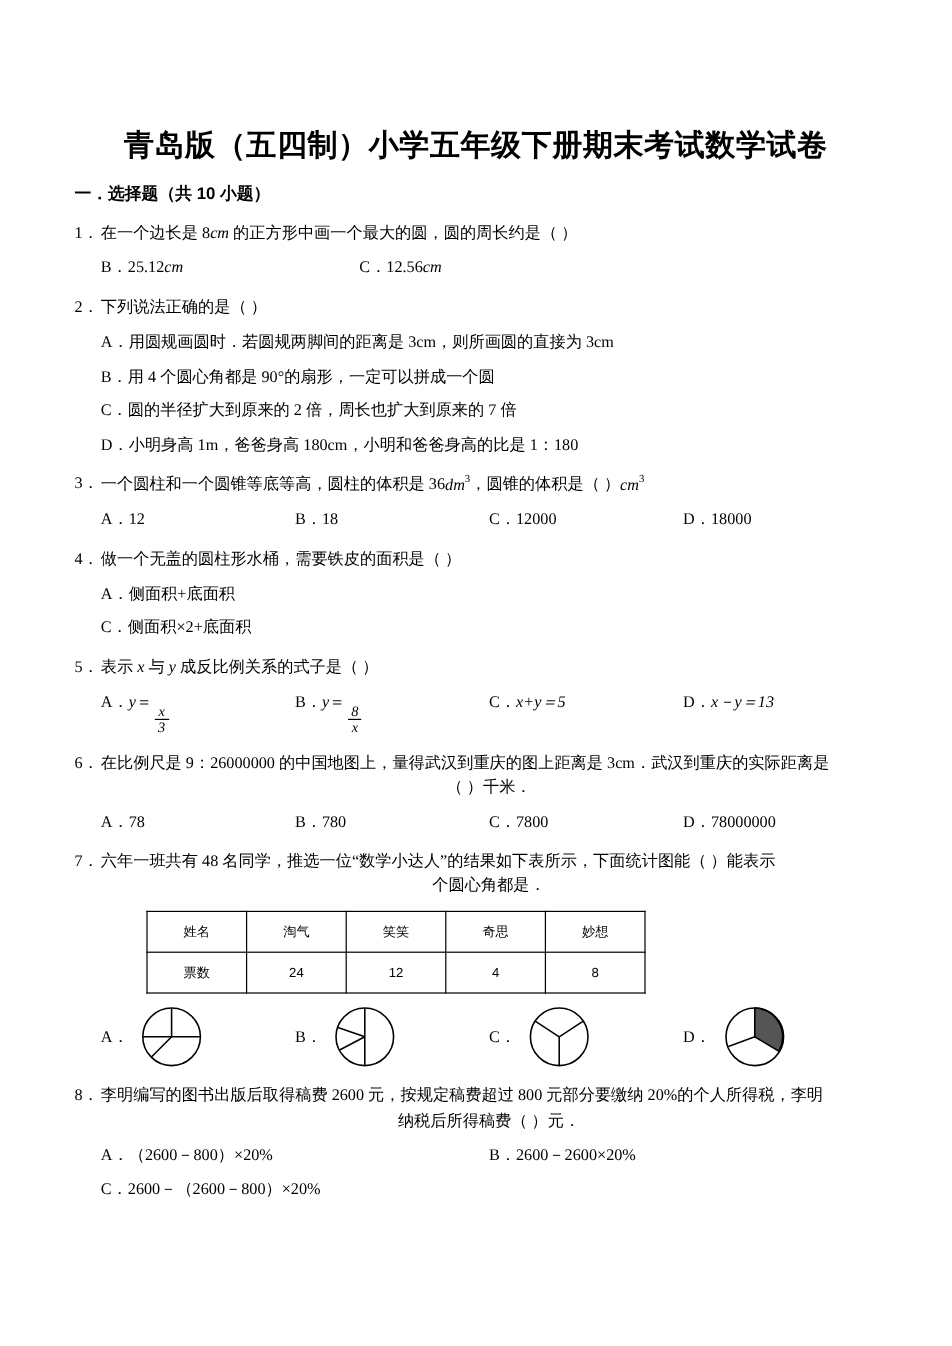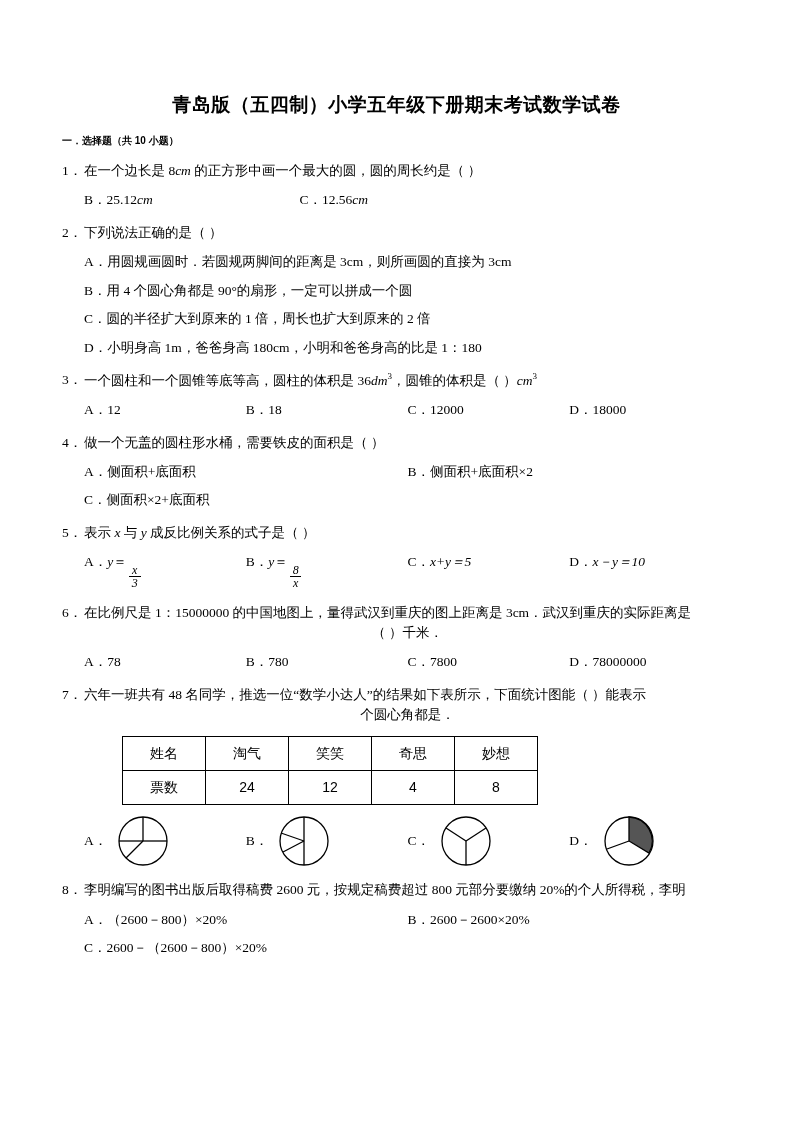--- a/index.html
+++ b/index.html
@@ -18,28 +18,28 @@
     position: relative;
     width: 793px;
     height: 1122px;
     box-sizing: border-box;
     padding: 88px 62px 40px 62px;
   }
   .doc-title {
     text-align: center;
     font-family: "Liberation Sans", sans-serif;
     font-weight: bold;
-    font-size: 19px;
+    font-size: 25px;
     letter-spacing: 0.5px;
-    margin: 4px 0 16px 0;
+    margin: 16px 0 16px 0;
   }
   .section-head {
     font-family: "Liberation Sans", sans-serif;
     font-weight: bold;
-    font-size: 10px;
+    font-size: 14px;
     margin: 0 0 2px 0;
   }
   .q {
     margin-top: 13px;
     font-size: 13.5px;
     line-height: 1.5;
   }
   .q-stem {
     display: block;
     text-indent: 0;
@@ -93,21 +93,21 @@
     font-style: italic;
     padding: 0 3px;
     border-top: 1px solid #000;
   }
   
   .tbl-wrap {
     margin: 11px 0 0 60px;
   }
   table.votes {
     border-collapse: collapse;
-    font-size: 14px;
+    font-size: 11px;
   }
   table.votes td {
     border: 1px solid #000;
     width: 80px;
     height: 31px;
     text-align: center;
     vertical-align: middle;
     font-family: "Liberation Sans", sans-serif;
   }
   table.votes td.hdr {
@@ -158,21 +158,21 @@
       <span>下列说法正确的是（      ）</span>
     </div>
     <div class="opts">
       <div class="opt-row">
           <span class="opt opt-full">A．用圆规画圆时．若圆规两脚间的距离是 3cm，则所画圆的直接为 3cm</span>
         </div>
       <div class="opt-row">
           <span class="opt opt-full">B．用 4 个圆心角都是 90°的扇形，一定可以拼成一个圆</span>
         </div>
       <div class="opt-row">
-          <span class="opt opt-full">C．圆的半径扩大到原来的 1 倍，周长也扩大到原来的 2 倍</span>
+          <span class="opt opt-full">C．圆的半径扩大到原来的 2 倍，周长也扩大到原来的 7 倍</span>
         </div>
       <div class="opt-row">
           <span class="opt opt-full">D．小明身高 1m，爸爸身高 180cm，小明和爸爸身高的比是 1：180</span>
         </div>
     </div>
   </div>
 
   <div class="q">
     <div class="q-stem">
       <span class="q-num">3．</span>
@@ -189,21 +189,20 @@
   </div>
 
   <div class="q">
     <div class="q-stem">
       <span class="q-num">4．</span>
       <span>做一个无盖的圆柱形水桶，需要铁皮的面积是（      ）</span>
     </div>
     <div class="opts w-2">
       <div class="opt-row">
         <span class="opt">A．侧面积+底面积</span>
-        <span class="opt">B．侧面积+底面积×2</span>
       </div>
       <div class="opt-row">
         <span class="opt">C．侧面积×2+底面积</span>
       </div>
     </div>
   </div>
 
   <div class="q">
     <div class="q-stem">
       <span class="q-num">5．</span>
@@ -217,29 +216,29 @@
               <span class="den">3</span>
             </span>
         </span>
         <span class="opt">
           <span>B．</span><span class="it">y</span><span>＝</span><span class="frac">
               <span class="num">8</span>
               <span class="den">x</span>
             </span>
         </span>
         <span class="opt"><span>C．</span><span class="it">x+y＝5</span></span>
-        <span class="opt"><span>D．</span><span class="it">x－y＝10</span></span>
+        <span class="opt"><span>D．</span><span class="it">x－y＝13</span></span>
       </div>
     </div>
   </div>
 
   <div class="q">
     <div class="q-stem">
       <span class="q-num">6．</span>
-      <span>在比例尺是 1：15000000 的中国地图上，量得武汉到重庆的图上距离是 3cm．武汉到重庆的实际距离是</span>
+      <span>在比例尺是 9：26000000 的中国地图上，量得武汉到重庆的图上距离是 3cm．武汉到重庆的实际距离是</span>
     </div>
     <div class="q-stem-cont">（      ）千米．</div>
     <div class="opts w-4">
       <div class="opt-row">
         <span class="opt"><span>A．</span><span>78</span></span>
         <span class="opt"><span>B．</span><span>780</span></span>
         <span class="opt"><span>C．</span><span>7800</span></span>
         <span class="opt"><span>D．</span><span>78000000</span></span>
       </div>
     </div>
@@ -312,20 +311,21 @@
         </svg>
       </div>
     </div>
   </div>
 
   <div class="q">
     <div class="q-stem">
       <span class="q-num">8．</span>
       <span>李明编写的图书出版后取得稿费 2600 元，按规定稿费超过 800 元部分要缴纳 20%的个人所得税，李明</span>
     </div>
+    <div class="q-stem-cont">纳税后所得稿费（      ）元．</div>
     <div class="opts w-2">
       <div class="opt-row">
         <span class="opt">A．（2600－800）×20%</span>
         <span class="opt">B．2600－2600×20%</span>
       </div>
       <div class="opt-row">
         <span class="opt">C．2600－（2600－800）×20%</span>
       </div>
     </div>
   </div>

